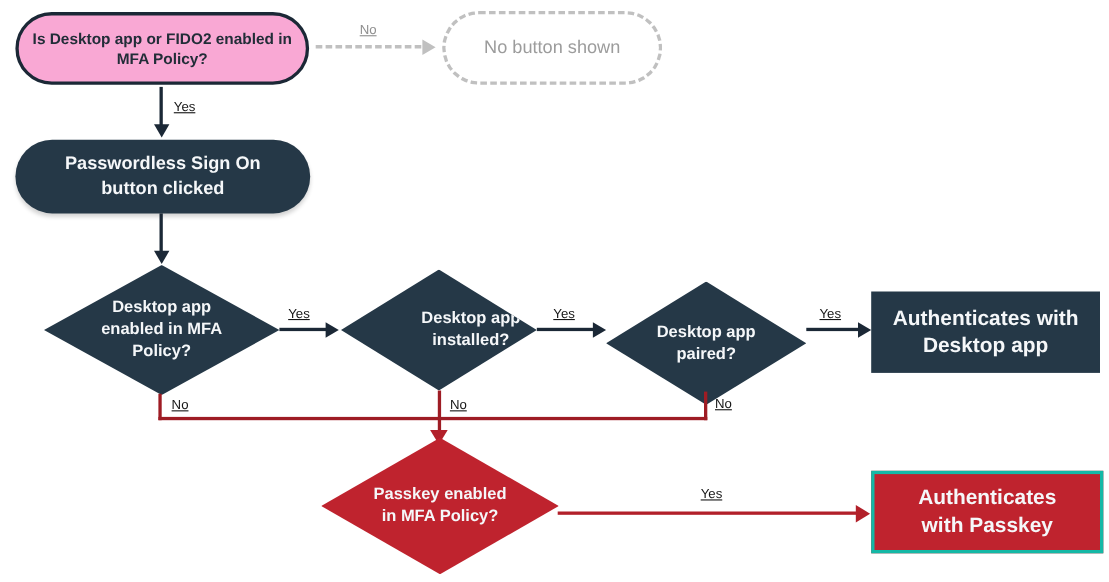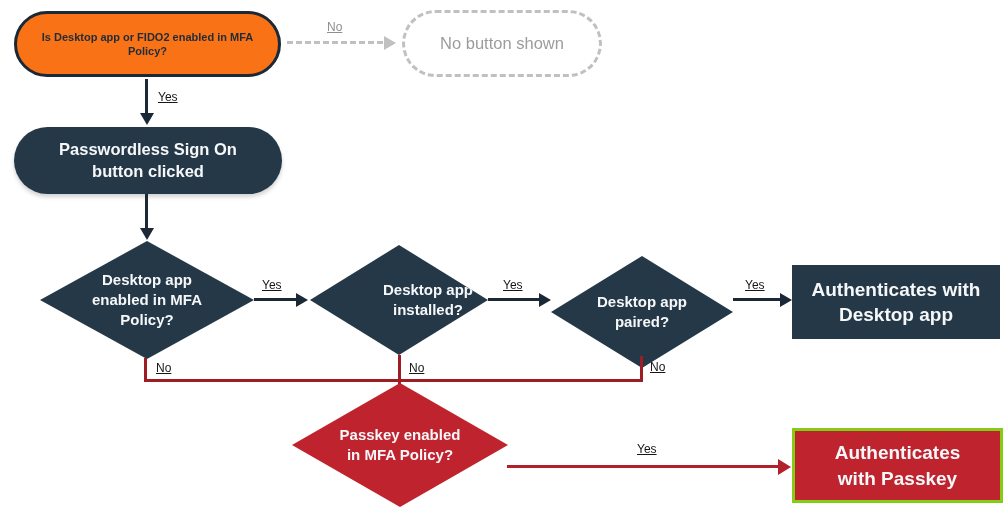--- a/index.html
+++ b/index.html
@@ -15,46 +15,46 @@
   }
   html,body{margin:0;padding:0;background:#ffffff;}
   .canvas{
     position:relative;width:1008px;height:529px;background:#ffffff;overflow:hidden;
     font-family:"Liberation Sans", sans-serif;
   }
   .node{position:absolute;display:flex;align-items:center;justify-content:center;
     text-align:center;box-sizing:border-box;}
   .node span{display:block;}
   .pill{border-radius:36px;}
-  .pill.start{left:14px;top:11px;width:267px;height:66px;background:#f97316;
-    border:3px solid var(--ink);color:#222d38;font-size:11px;font-weight:700;line-height:1.3;}
+  .pill.start{left:14px;top:11px;width:267px;height:66px;background:#f9a8d4;
+    border:3px solid var(--ink);color:#222d38;font-size:14px;font-weight:700;line-height:1.3;}
   .pill.start span{width:236px;}
   .pill.ghost{left:402px;top:10px;width:200px;height:67px;background:#ffffff;
     border:3px dashed var(--gray-line);color:var(--gray-text);font-size:16.5px;font-weight:400;}
   .pill.dark{left:14px;top:127px;width:268px;height:67px;background:var(--navy);
     color:#f5f7f9;font-size:16.5px;font-weight:700;line-height:1.32;
     box-shadow:0 3px 4px rgba(0,0,0,0.18);}
   .pill.dark span{width:220px;}
   .diamond{clip-path:polygon(50% 0%,100% 50%,50% 100%,0% 50%);
     color:#f5f7f9;font-weight:700;line-height:1.32;font-size:15px;}
   .diamond.navy{background:var(--navy);}
   .diamond.red{background:var(--red);}
   .d1{left:40px;top:241px;width:214px;height:118px;}
   .d1 span{width:132px;}
   .d2{left:310px;top:245px;width:178px;height:110px;justify-content:flex-end;}
   .d2 span{width:120px;}
   .d3{left:551px;top:256px;width:182px;height:112px;}
   .d3 span{width:120px;}
-  .d4{left:292px;top:383px;width:216px;height:124px;}
+  .d4{left:292px;top:398px;width:216px;height:124px;}
   .d4 span{width:132px;}
   .rect{color:#f5f7f9;font-size:19px;font-weight:700;line-height:1.32;}
   .rect.navy{left:792px;top:265px;width:208px;height:74px;background:var(--navy);}
   .rect.navy span{width:180px;}
   .rect.red{left:792px;top:428px;width:211px;height:75px;background:var(--red);
-    border:3px solid #84cc16;}
+    border:3px solid #14b8a6;}
   .rect.red span{width:150px;}
   .line{position:absolute;}
   .hline{height:3px;}
   .vline{width:3px;}
   .ink-bg{background:var(--ink);}
   .redline-bg{background:var(--red-line);}
   .redarrow-bg{background:var(--red-arrow);}
   .dash{height:0;border-top:3px dashed var(--gray-line);background:none;}
   .arrowhead{position:absolute;width:0;height:0;}
   .ah-right-ink{border-top:7px solid transparent;border-bottom:7px solid transparent;

